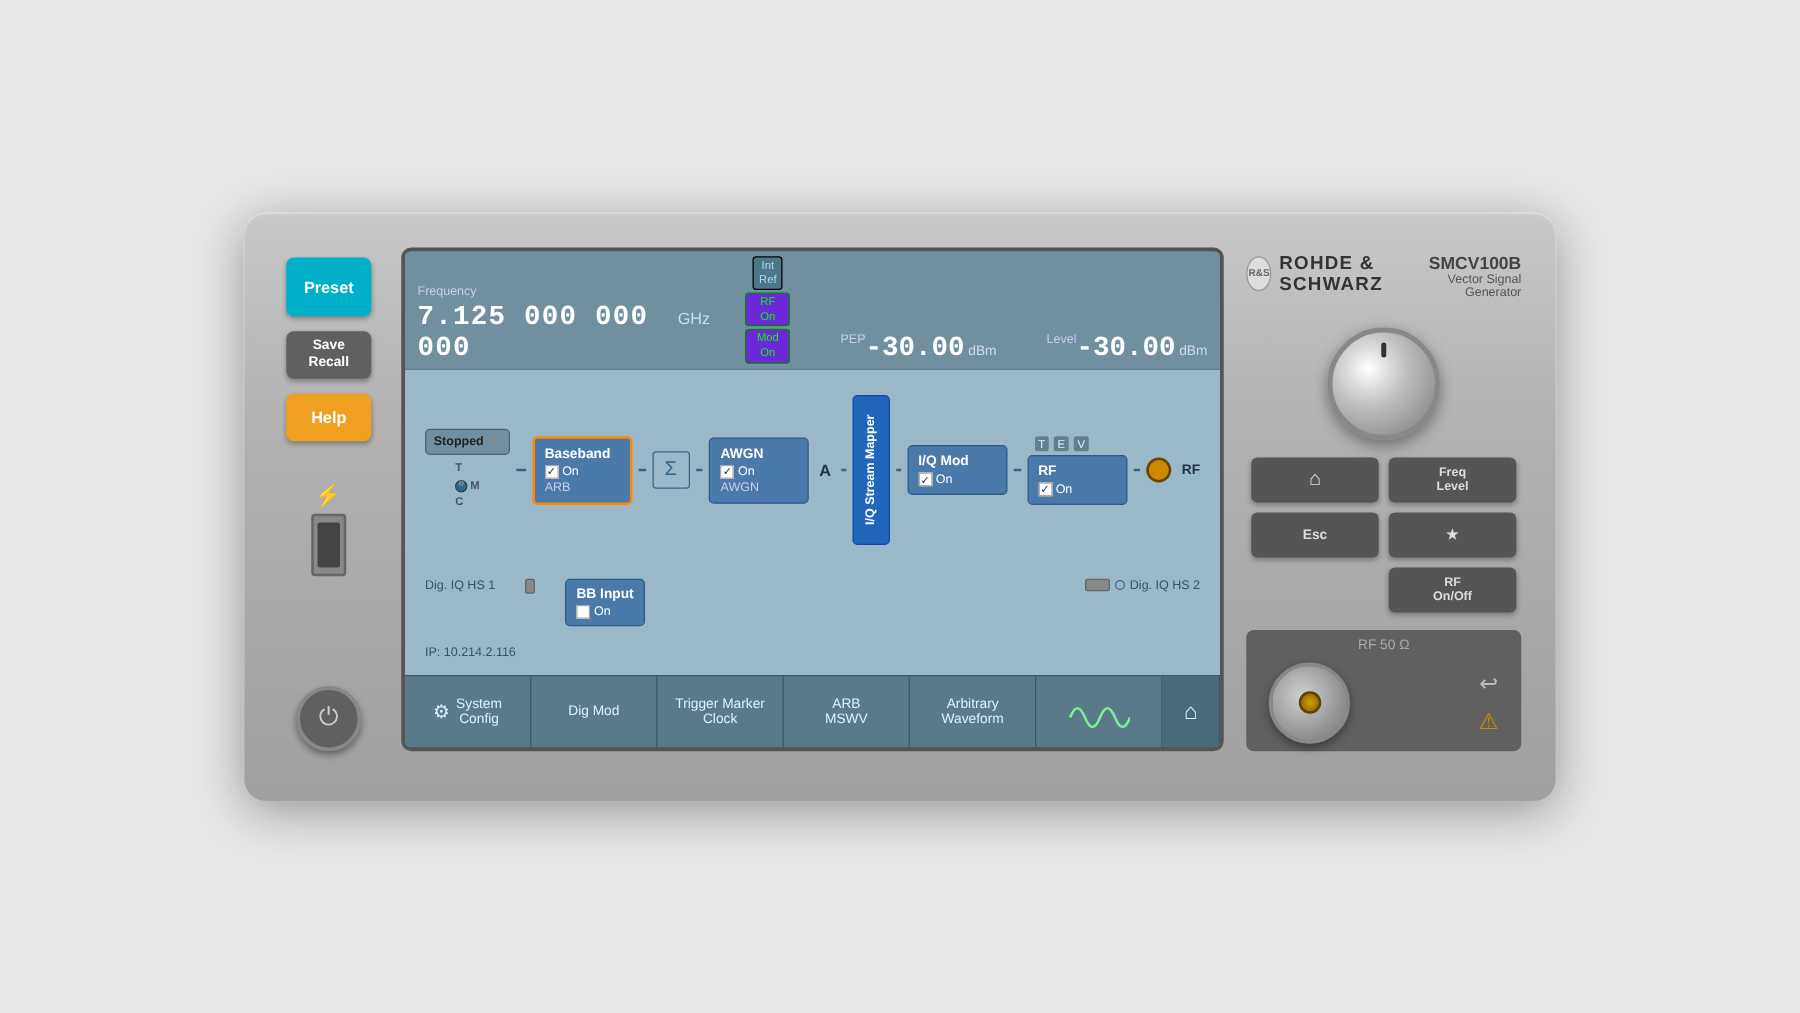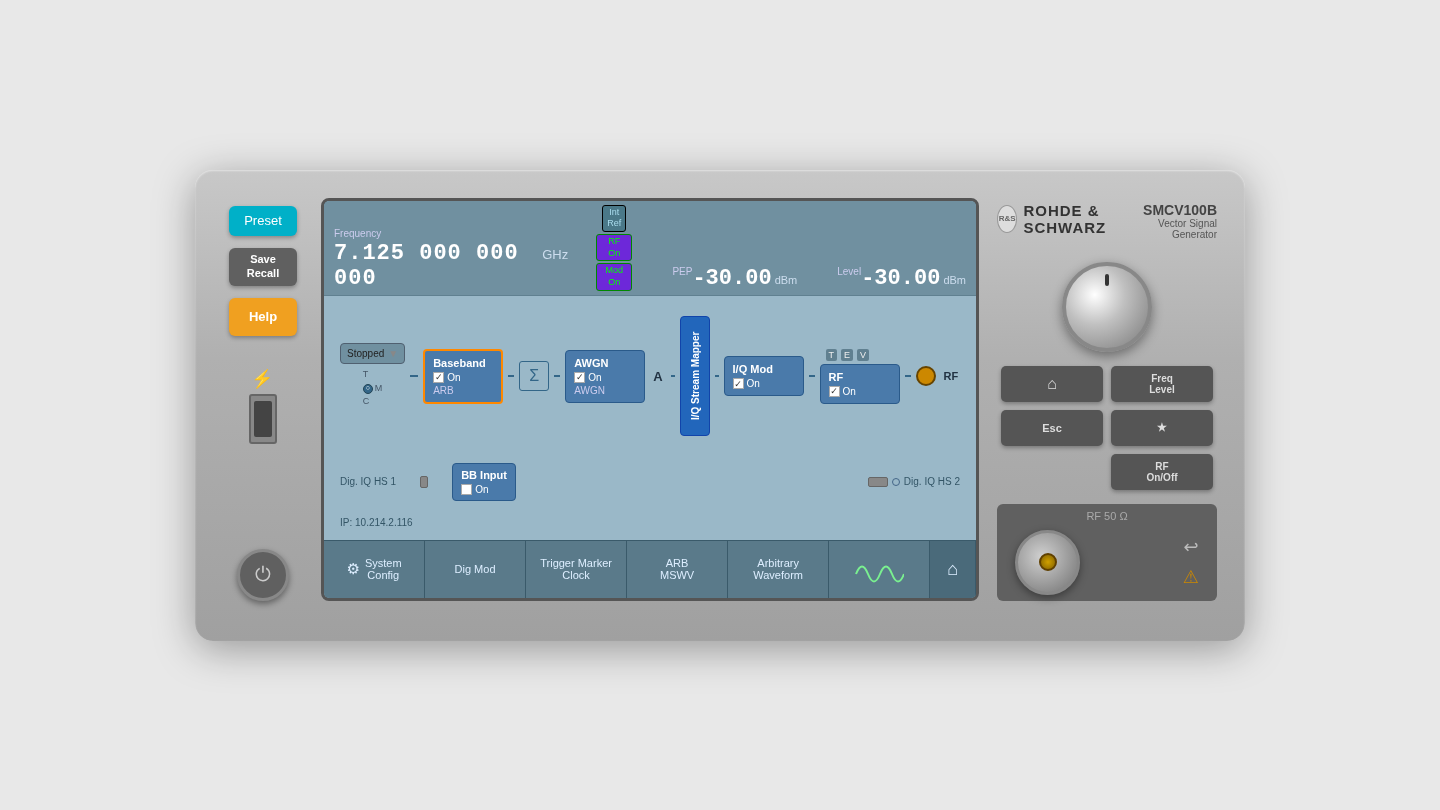--- a/index.html
+++ b/index.html
@@ -30,26 +30,26 @@
       flex-direction: column;
       gap: 12px;
       width: 80px;
       align-items: center;
       padding-top: 8px;
     }
 
     .btn-preset {
       background: #00b0c8;
       color: white;
-      font-weight: normal;
+      font-weight: bold;
       font-size: 13px;
       border: none;
       border-radius: 6px;
       width: 68px;
-      height: 30px;
+      height: 47px;
       cursor: pointer;
       box-shadow: 0 2px 4px rgba(0,0,0,0.3);
     }
 
     .btn-save-recall {
       background: #606060;
       color: white;
       font-weight: bold;
       font-size: 11px;
       border: none;
@@ -346,21 +346,21 @@
 
     .rf-label {
       font-size: 11px;
       color: #223344;
       font-weight: bold;
       margin-left: 3px;
     }
 
     .lower-row {
       display: flex;
-      align-items: center;
+      align-items: flex-start;
       gap: 24px;
       margin-top: 8px;
     }
 
     .dig-iq-label {
       font-size: 10px;
       color: #335566;
     }
 
     .bb-input-block {
@@ -644,21 +644,21 @@
             <span class="level-value">-30.00</span>
             <span class="unit-label">dBm</span>
           </div>
         </div>
       </div>
 
       <div class="diagram-area">
 
         <div style="display:flex;align-items:center;gap:5px;flex:1">
 
-          <div style="display:flex;flex-direction:column;align-items:center;gap:4px;">
+          <div style="display:flex;flex-direction:column;align-items:center;gap:4px;font-weight:bold;">
             <div class="block-stopped">
               <span>Stopped</span>
               <span style="font-size:10px;color:#888">▼</span>
             </div>
             <div style="display:flex;gap:6px;font-size:9px;color:#445566;align-items:center">
               <div style="display:flex;flex-direction:column;font-size:9px;color:#445566;line-height:1.5">
                 <span>T</span>
                 <span style="display:flex;align-items:center;gap:2px">
                   <span style="width:10px;height:10px;background:#336688;border-radius:50%;border:1px solid #224455;display:inline-flex;align-items:center;justify-content:center;font-size:7px;color:white">○</span>M
                 </span>

